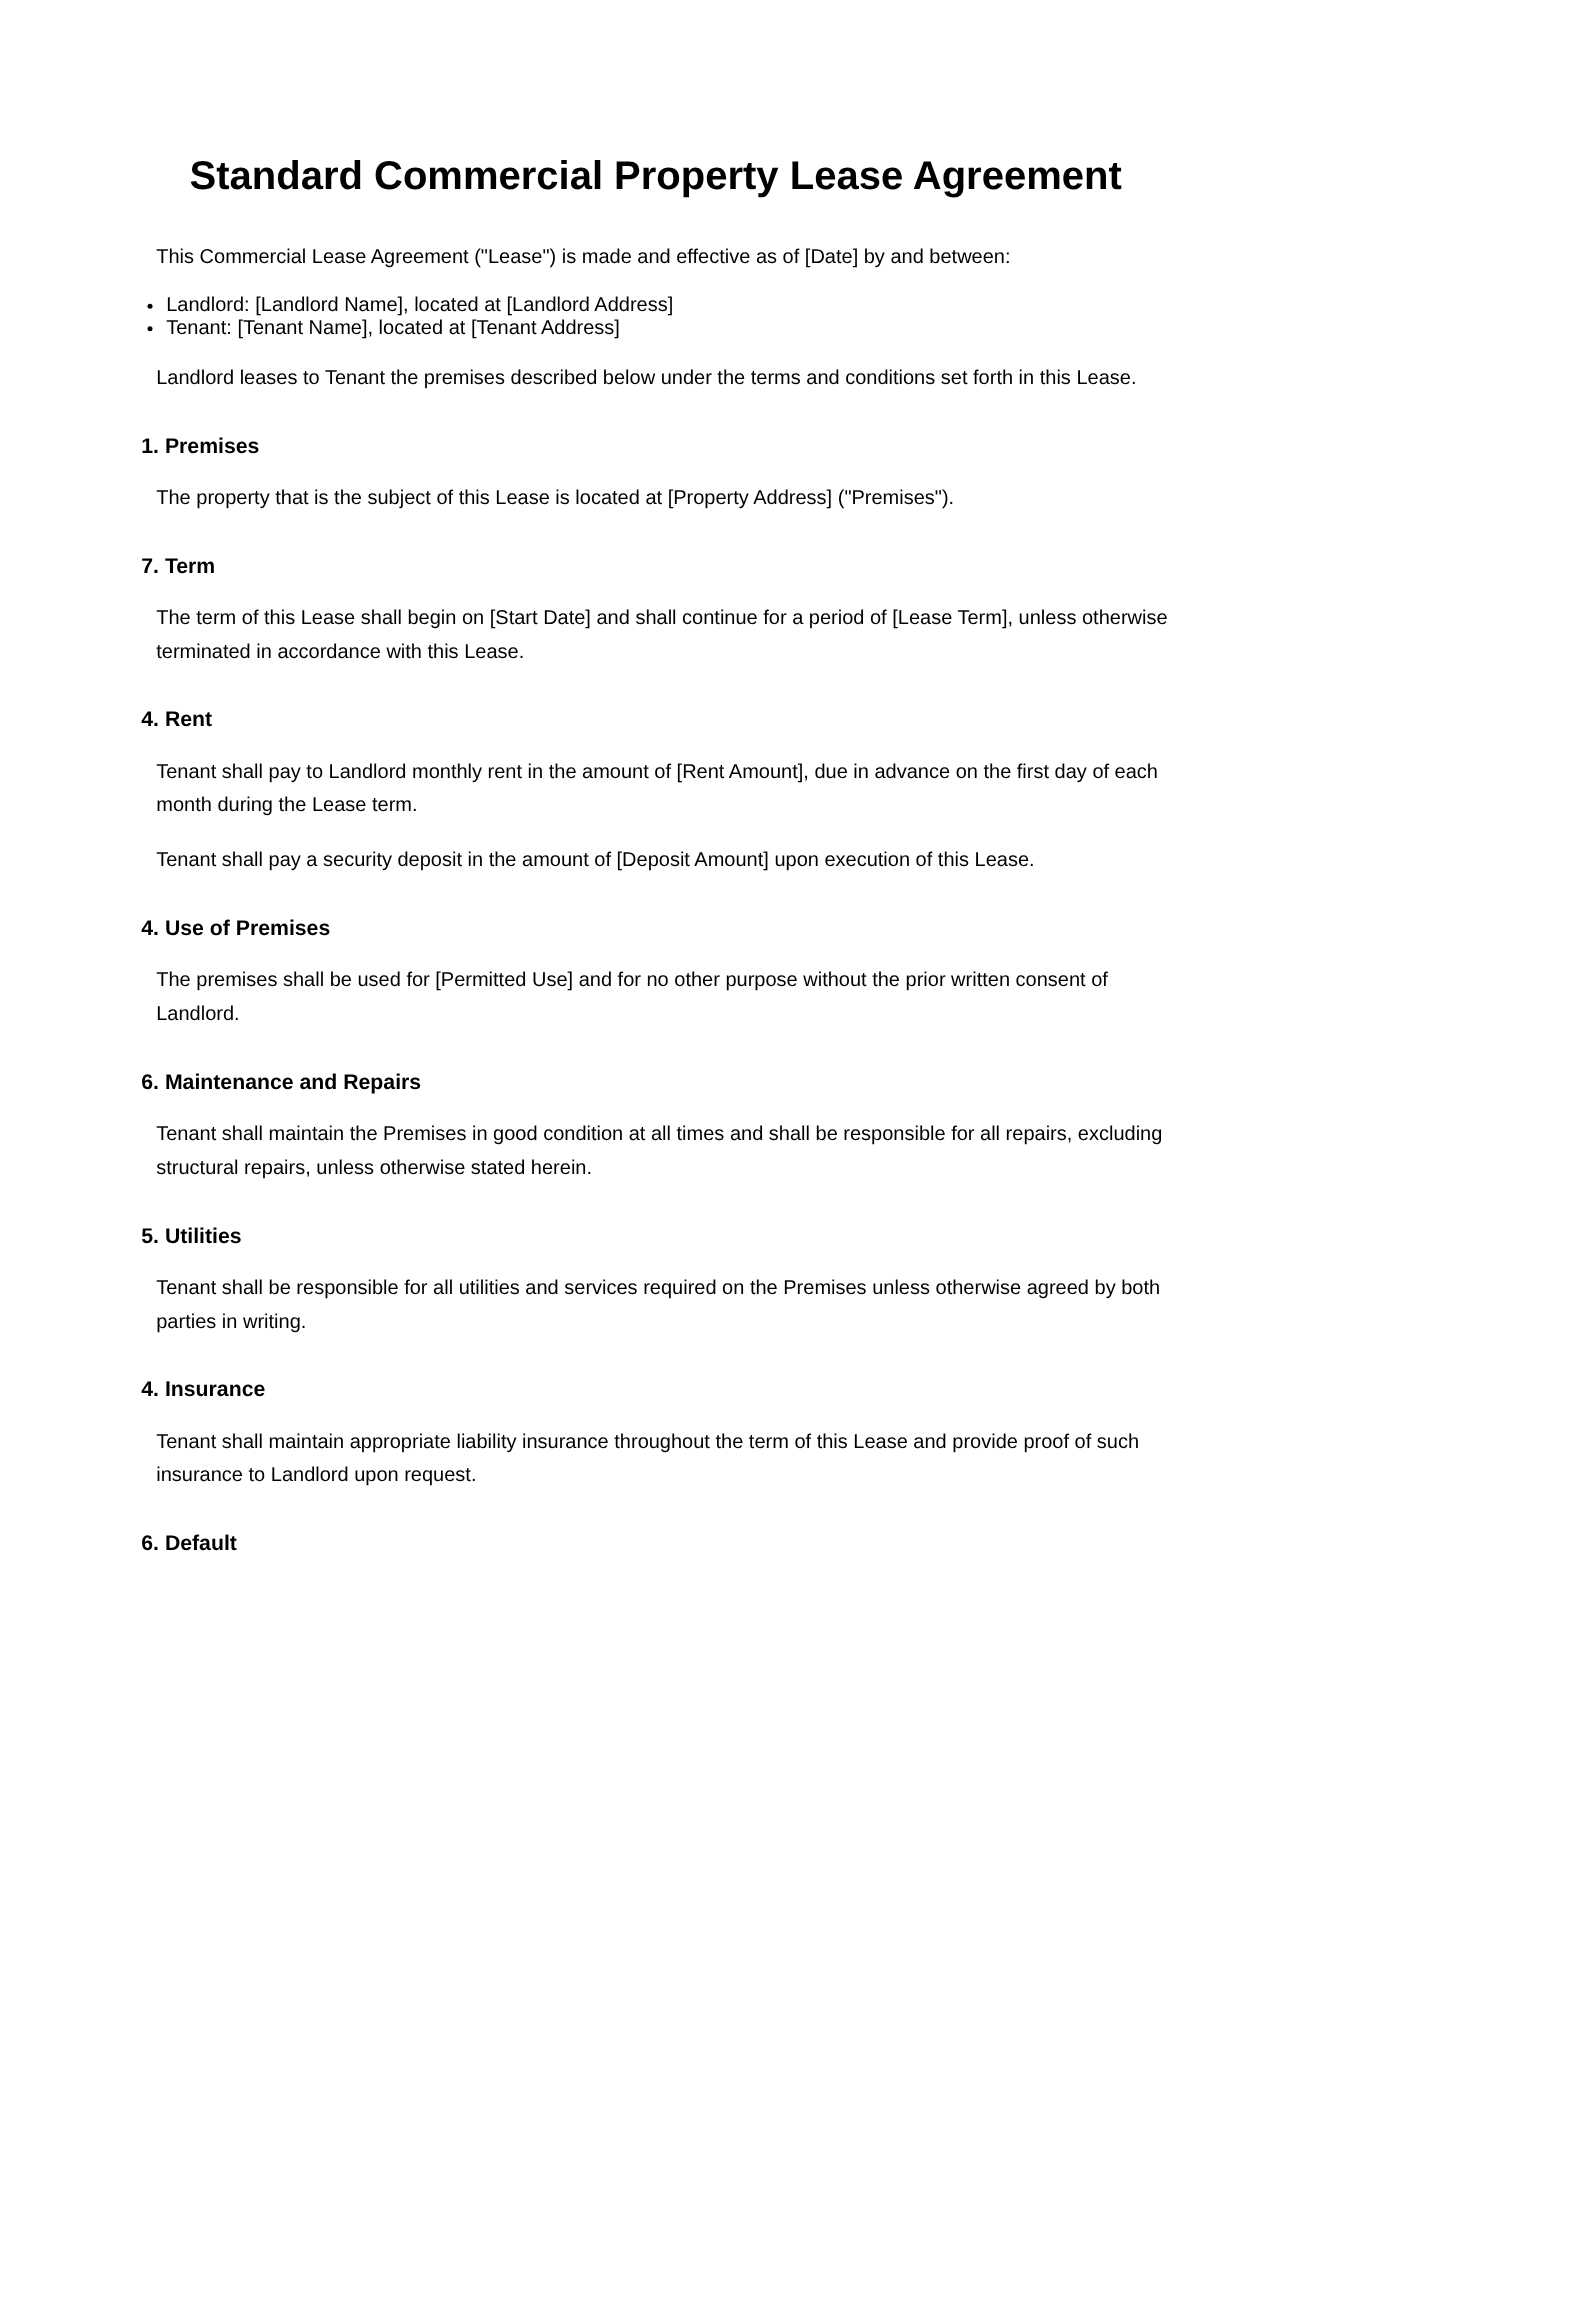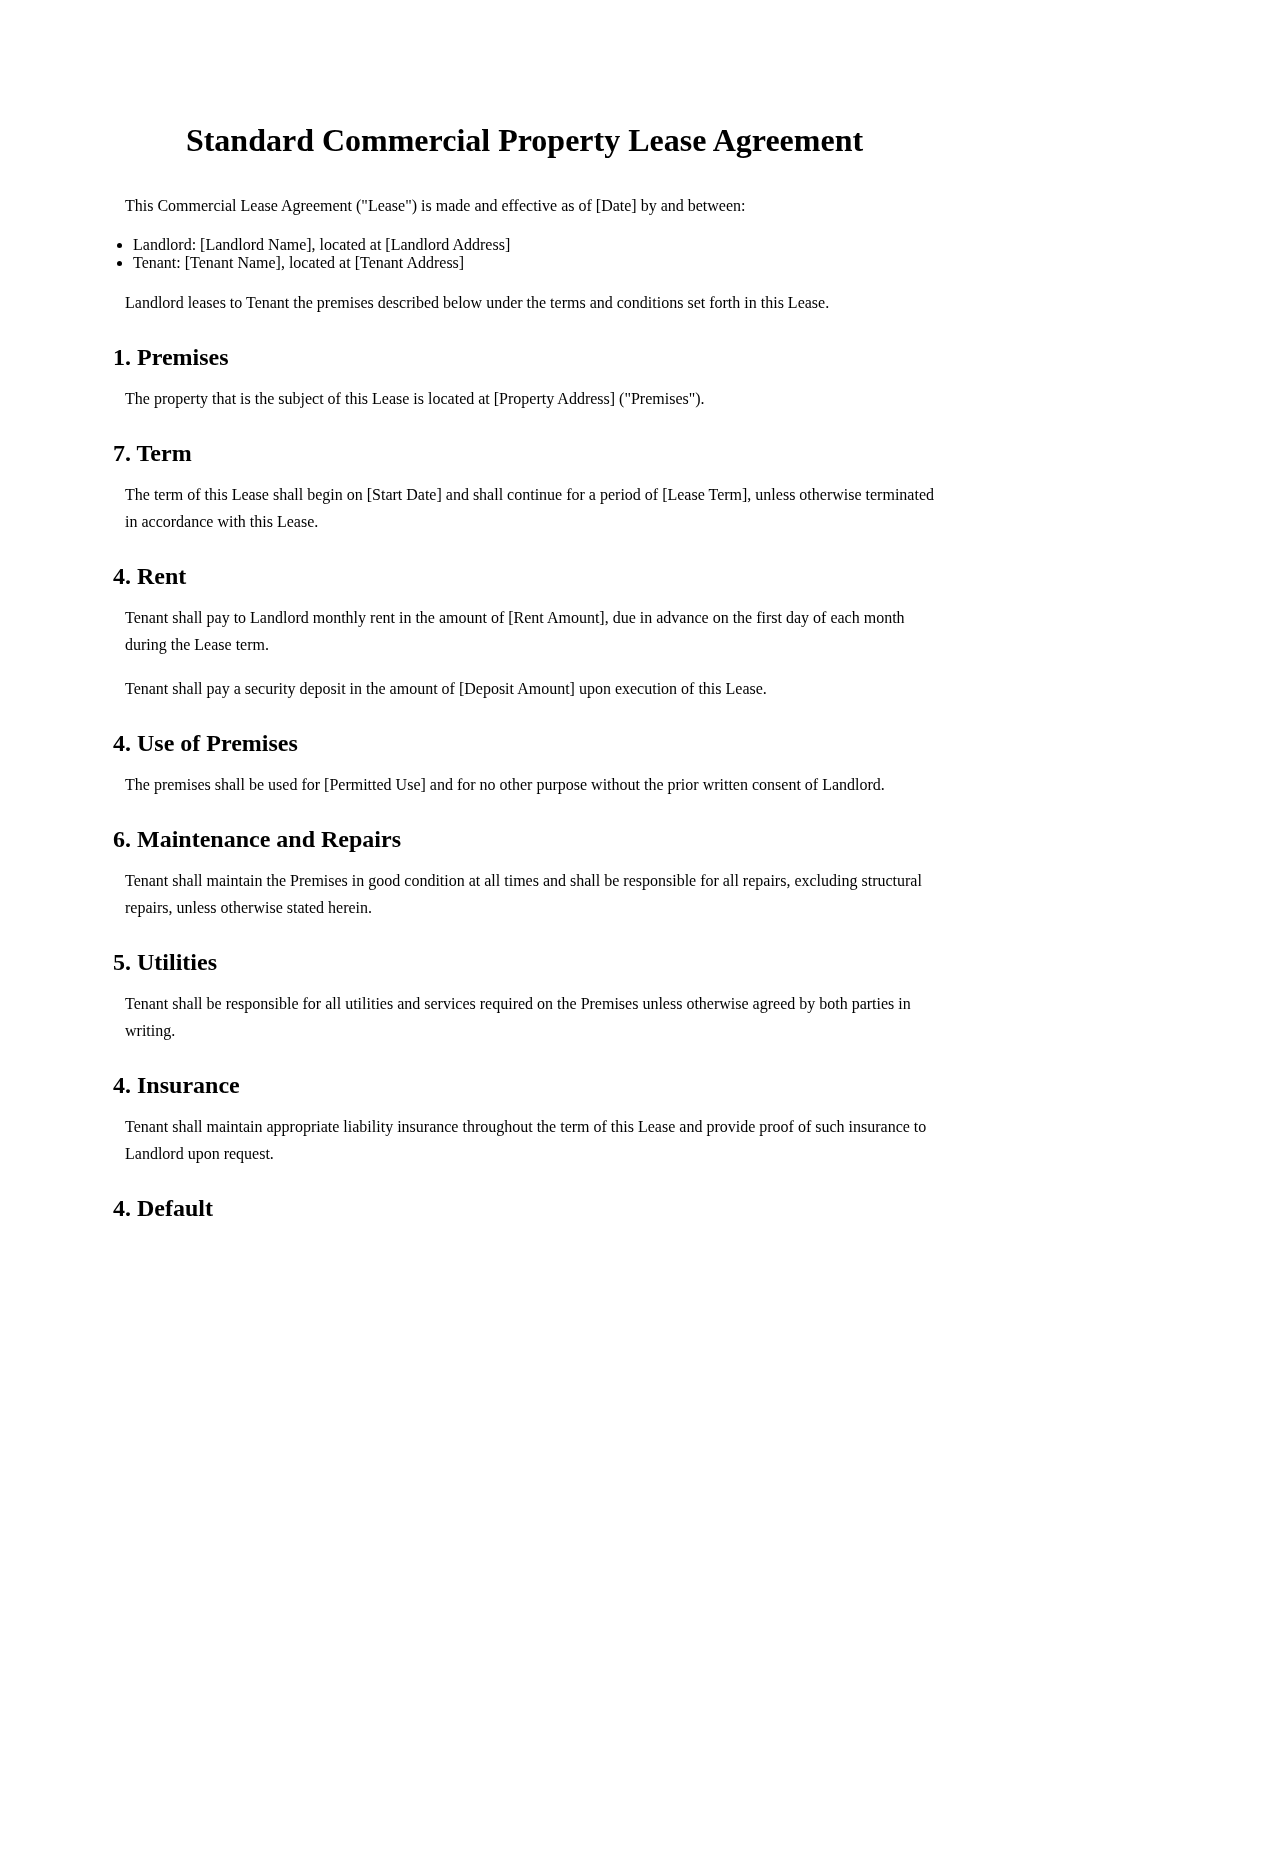--- a/index.html
+++ b/index.html
@@ -11,21 +11,20 @@
     width: 1263px;
     height: 1856px;
     overflow: hidden;
     font-family: "Liberation Sans", sans-serif;
     color: #000000;
   }
   .page {
     box-sizing: border-box;
     width: 1049px;
     padding: 118px 113px 0 113px;
-    font-family: Liberation Serif, serif;
   }
   .doc-title {
     font-size: 32px;
     font-weight: bold;
     text-align: center;
     margin: 0 0 30px 0;
     line-height: 44px;
   }
   .para {
     font-size: 16px;
@@ -38,21 +37,21 @@
     margin: 0 0 17px 0;
     padding-left: 20px;
   }
   .intro-list li {
     margin: 0;
   }
   .section {
     margin: 0;
   }
   .section-heading {
-    font-size: 24px;
+    font-size: 17px;
     font-weight: bold;
     line-height: 30px;
     margin: 26px 0 13px 0;
   }
 </style>
 </head>
 <body>
 
 <div class="page">
   <h1 class="doc-title">Standard Commercial Property Lease Agreement</h1>
@@ -99,15 +98,15 @@
     <h2 class="section-heading">5. Utilities</h2>
     <p class="para">Tenant shall be responsible for all utilities and services required on the Premises unless otherwise agreed by both parties in writing.</p>
   </div>
 
   <div class="section">
     <h2 class="section-heading">4. Insurance</h2>
     <p class="para">Tenant shall maintain appropriate liability insurance throughout the term of this Lease and provide proof of such insurance to Landlord upon request.</p>
   </div>
 
   <div class="section">
-    <h2 class="section-heading">4. Default</h2>
+    <h2 class="section-heading">6. Default</h2>
   </div>
 </div>
 
 </body></html>

